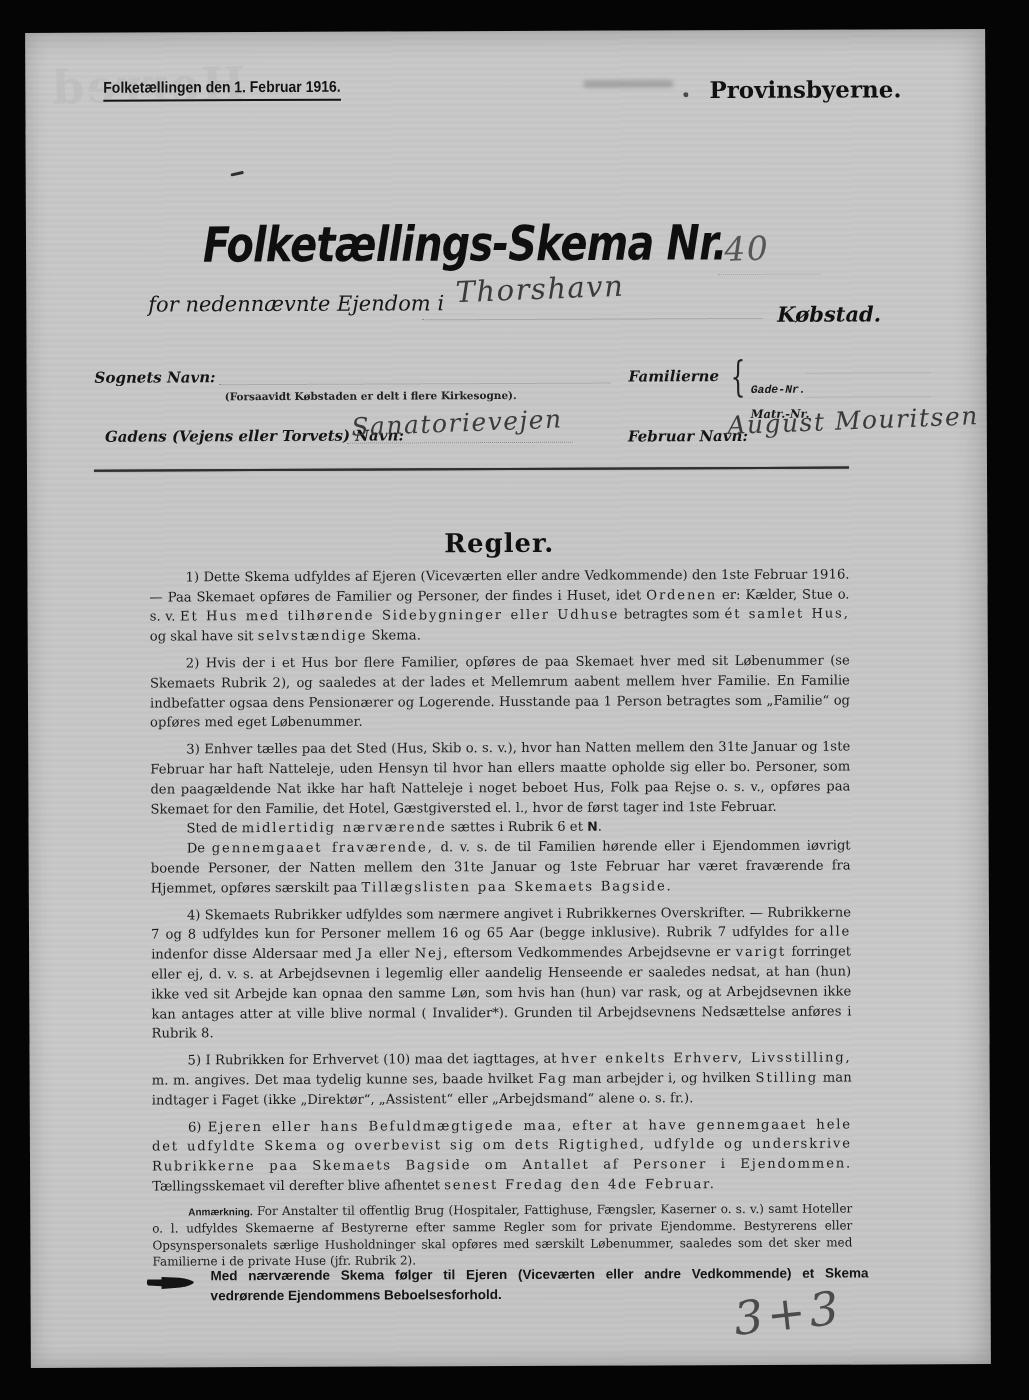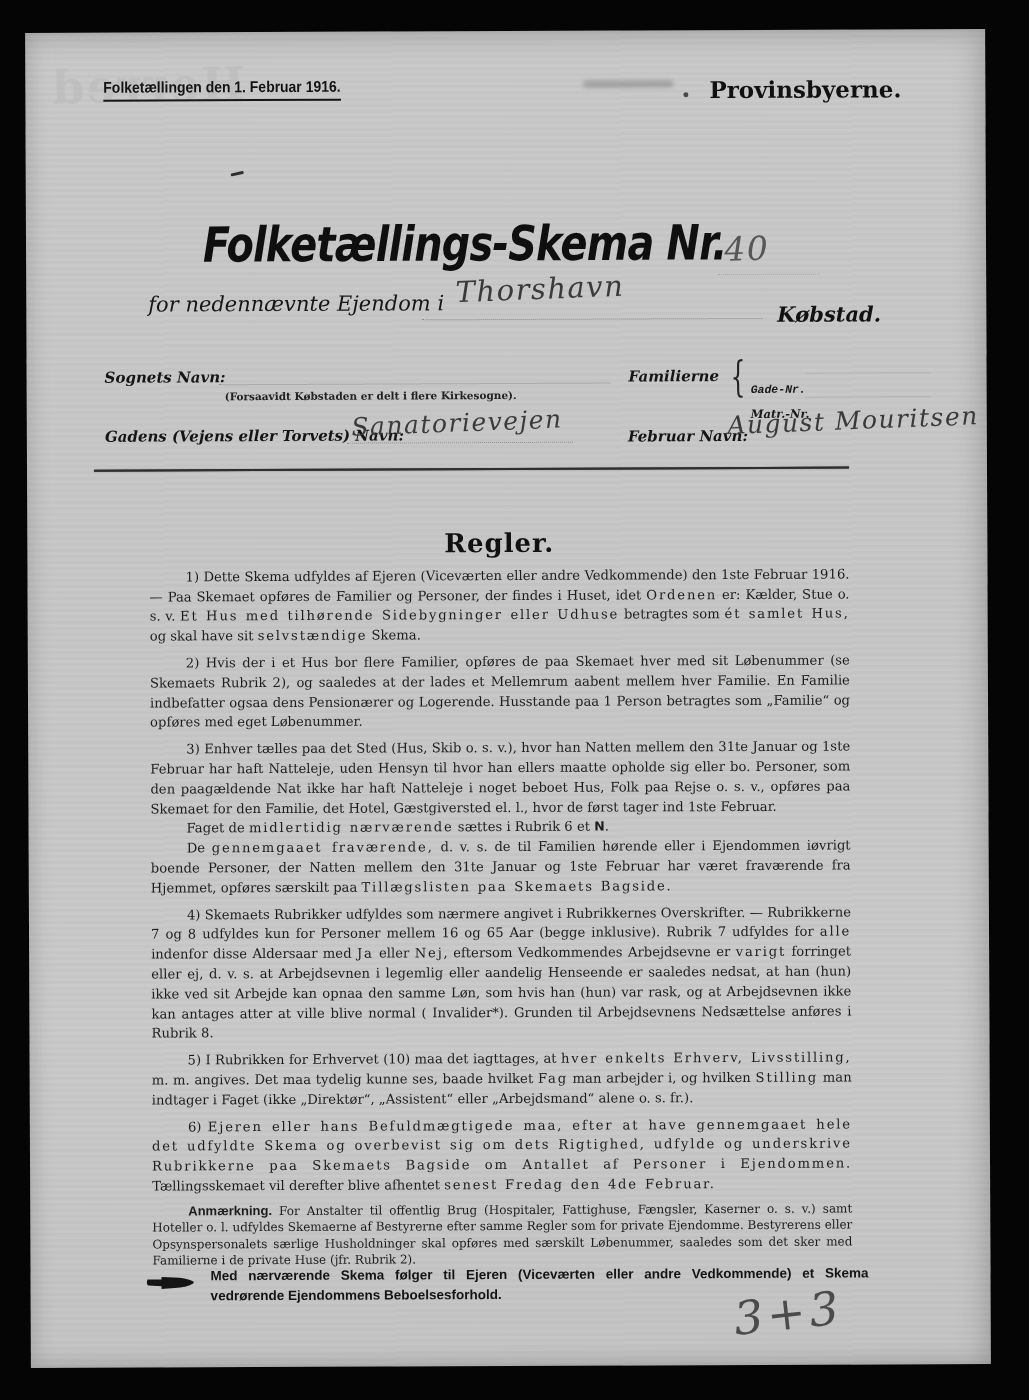--- a/index.html
+++ b/index.html
@@ -50,21 +50,21 @@
   .dots-light{border-bottom:1px dotted #a5a5a5;height:1px;}
   .rule-hr{height:2px;background:#2e2e2e;box-shadow:0 0 1px #2e2e2e;}
   
   .rules{width:700px;color:var(--ink,#1d1d1d);font-size:13.2px;line-height:19.8px;}
   .rules h2{font-size:26px;margin:0 0 12px;text-align:center;letter-spacing:1px;color:#101010;}
   .rules p{margin:0 0 7px;text-indent:36px;text-align:justify;}
   .rules p.m0{margin-bottom:0;}
   .rules p.remark{margin-top:7px;font-size:12px;line-height:16.5px;}
   .sp{letter-spacing:1.8px;word-spacing:1px;}
   .b{font-weight:bold;font-family:"DejaVu Sans",sans-serif;font-size:12.5px;}
-  .bs{font-family:"Liberation Sans",sans-serif;font-weight:bold;font-size:13px;}
+  .bs{font-family:"Liberation Sans",sans-serif;font-weight:bold;font-size:10px;}
   
   .footer-text{
     font-family:"Liberation Sans",sans-serif;font-weight:bold;font-size:13.5px;
     line-height:19.5px;color:#141414;width:658px;text-align:justify;margin:0;
   }
   .manicule{display:inline-block;}
   
   .smudge{width:90px;height:7px;background:#4e4e4e;opacity:.32;filter:blur(2px);border-radius:4px;}
   .dot1{width:5px;height:5px;background:#1f1f1f;border-radius:50%;opacity:.75;}
   .pen-dash{width:13px;height:3px;background:#2f2f2f;transform:rotate(-12deg);border-radius:1px;}
@@ -86,21 +86,21 @@
 
     <span class="abs title-main" style="left:177px;top:184px;">Folketællings-Skema Nr.</span>
     <span class="abs hw hw-number" style="left:699px;top:200px;">40</span>
     <div class="abs dots-light" style="left:692px;top:243px;width:102px;"></div>
 
     <span class="abs it-serif" style="left:122px;top:260px;">for nedennævnte Ejendom i</span>
     <div class="abs dots" style="left:396px;top:287px;width:340px;"></div>
     <span class="abs hw hw-city" style="left:430px;top:244px;">Thorshavn</span>
     <span class="abs bold-it" style="left:751px;top:272px;">Købstad.</span>
 
-    <span class="abs lbl" style="left:78px;top:336px;">Sognets Navn:</span>
+    <span class="abs lbl" style="left:68px;top:336px;">Sognets Navn:</span>
     <div class="abs dots" style="left:192px;top:351px;width:392px;"></div>
     <span class="abs note-sm" style="left:198px;top:358px;">(Forsaavidt Købstaden er delt i flere Kirkesogne).</span>
 
     <span class="abs lbl" style="left:602px;top:337px;">Familierne</span>
     <span class="abs brace" style="left:704px;top:326px;">{</span>
     <span class="abs lbl-sm" style="left:724px;top:329px;margin-top:48px;">Matr.-Nr.</span>
     <div class="abs dots-light" style="left:779px;top:342px;width:125px;"></div>
     <span class="abs lbl-sm" style="left:724px;top:353px;font-family:Liberation Mono, monospace;">Gade-Nr.</span>
     <div class="abs dots-light" style="left:779px;top:366px;width:125px;"></div>
 
@@ -110,21 +110,21 @@
     <span class="abs lbl" style="left:601px;top:397px;">Februar Navn:</span>
     <span class="abs hw hw-owner" style="left:701px;top:381px;">August Mouritsen</span>
 
     <div class="abs rule-hr" style="left:67px;top:437px;width:755px;"></div>
 
     <section class="abs rules" style="left:122px;top:503px;">
       <h2>Regler.</h2>
       <p class="rule"><span>1) Dette Skema udfyldes af Ejeren (Viceværten eller andre Vedkommende) den 1ste Februar 1916. — Paa Skemaet opføres de Familier og Personer, der findes i Huset, idet </span><span class="sp">Ordenen</span><span> er: Kælder, Stue o. s. v. </span><span class="sp">Et Hus med tilhørende Sidebygninger eller Udhuse</span><span> betragtes som </span><span class="sp">ét samlet Hus,</span><span> og skal have sit </span><span class="sp">selvstændige</span><span> Skema.</span></p>
       <p class="rule"><span>2) Hvis der i et Hus bor flere Familier, opføres de paa Skemaet hver med sit Løbenummer (se Skemaets Rubrik 2), og saaledes at der lades et Mellemrum aabent mellem hver Familie. En Familie indbefatter ogsaa dens Pensionærer og Logerende. Husstande paa 1 Person betragtes som „Familie“ og opføres med eget Løbenummer.</span></p>
       <p class="rule m0"><span>3) Enhver tælles paa det Sted (Hus, Skib o. s. v.), hvor han Natten mellem den 31te Januar og 1ste Februar har haft Natteleje, uden Hensyn til hvor han ellers maatte opholde sig eller bo. Personer, som den paagældende Nat ikke har haft Natteleje i noget beboet Hus, Folk paa Rejse o. s. v., opføres paa Skemaet for den Familie, det Hotel, Gæstgiversted el. l., hvor de først tager ind 1ste Februar.</span></p>
-      <p class="rule m0"><span>Faget de </span><span class="sp">midlertidig nærværende</span><span> sættes i Rubrik 6 et </span><span class="b">N</span><span>.</span></p>
+      <p class="rule m0"><span>Sted de </span><span class="sp">midlertidig nærværende</span><span> sættes i Rubrik 6 et </span><span class="b">N</span><span>.</span></p>
       <p class="rule"><span>De </span><span class="sp">gennemgaaet fraværende,</span><span> d. v. s. de til Familien hørende eller i Ejendommen iøvrigt boende Personer, der Natten mellem den 31te Januar og 1ste Februar har været fraværende fra Hjemmet, opføres særskilt paa </span><span class="sp">Tillægslisten paa Skemaets Bagside.</span></p>
       <p class="rule"><span>4) Skemaets Rubrikker udfyldes som nærmere angivet i Rubrikkernes Overskrifter. — Rubrikkerne 7 og 8 udfyldes kun for Personer mellem 16 og 65 Aar (begge inklusive). Rubrik 7 udfyldes for </span><span class="sp">alle</span><span> indenfor disse Aldersaar med </span><span class="sp">Ja</span><span> eller </span><span class="sp">Nej</span><span>, eftersom Vedkommendes Arbejdsevne er </span><span class="sp">varigt</span><span> forringet eller ej, d. v. s. at Arbejdsevnen i legemlig eller aandelig Henseende er saaledes nedsat, at han (hun) ikke ved sit Arbejde kan opnaa den samme Løn, som hvis han (hun) var rask, og at Arbejdsevnen ikke kan antages atter at ville blive normal ( Invalider*). Grunden til Arbejdsevnens Nedsættelse anføres i Rubrik 8.</span></p>
       <p class="rule"><span>5) I Rubrikken for Erhvervet (10) maa det iagttages, at </span><span class="sp">hver enkelts Erhverv, Livsstilling,</span><span> m. m. angives. Det maa tydelig kunne ses, baade hvilket </span><span class="sp">Fag</span><span> man arbejder i, og hvilken </span><span class="sp">Stilling</span><span> man indtager i Faget (ikke „Direktør“, „Assistent“ eller „Arbejdsmand“ alene o. s. fr.).</span></p>
       <p class="rule"><span>6) </span><span class="sp">Ejeren eller hans Befuldmægtigede maa, efter at have gennemgaaet hele det udfyldte Skema og overbevist sig om dets Rigtighed, udfylde og underskrive Rubrikkerne paa Skemaets Bagside om Antallet af Personer i Ejendommen.</span><span> Tællingsskemaet vil derefter blive afhentet </span><span class="sp">senest Fredag den 4de Februar.</span></p>
       <p class="rule remark"><span class="bs">Anmærkning.</span><span> For Anstalter til offentlig Brug (Hospitaler, Fattighuse, Fængsler, Kaserner o. s. v.) samt Hoteller o. l. udfyldes Skemaerne af Bestyrerne efter samme Regler som for private Ejendomme. Bestyrerens eller Opsynspersonalets særlige Husholdninger skal opføres med særskilt Løbenummer, saaledes som det sker med Familierne i de private Huse (jfr. Rubrik 2).</span></p>
     </section>
 
     <span class="abs manicule" style="left:116px;top:1240px;">
       <svg width="48" height="20" viewBox="0 0 48 20" aria-hidden="true">
         <path d="M1 7 C0 9.5 0 11.5 1.5 13 L15 13.8 L15 16.5 L31 15.3 C39 14.6 43.5 13 47 10.8 L47 9.2 C41.5 6.6 35 5.2 28 5.1 L15 4.6 L15 7 Z" fill="#141414"></path>

